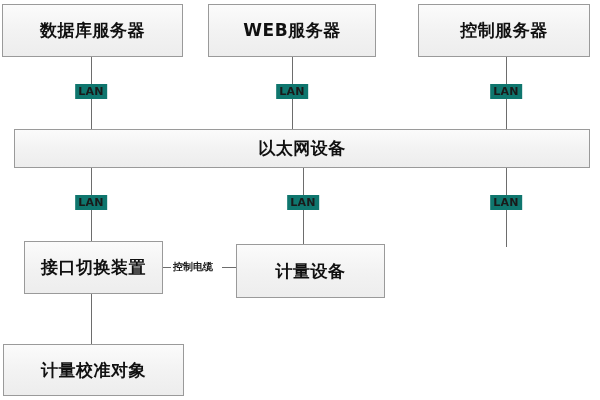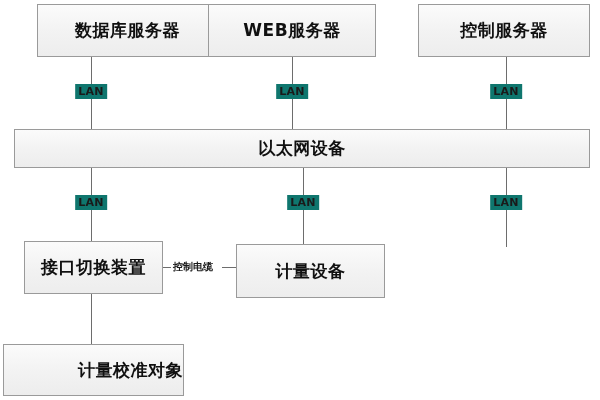--- a/index.html
+++ b/index.html
@@ -105,21 +105,21 @@
 
   <div class="vline" style="left:91px;  top:168px; height:73px;"></div>
   <div class="vline" style="left:303px; top:168px; height:76px;"></div>
   <div class="vline" style="left:506px; top:168px; height:79px;"></div>
 
   <div class="vline" style="left:91px;  top:294px; height:50px;"></div>
 
   <div class="hline" style="left:163px; top:267px; width:14px;"></div>
   <div class="hline" style="left:222px; top:267px; width:14px;"></div>
 
-  <div class="node server" style="left:2px; top:4px; width:181px; height:53px;margin-left:35px;">
+  <div class="node server" style="left:2px; top:4px; width:181px; height:53px;">
     <span class="label">数据库服务器</span>
   </div>
 
   <div class="node server" style="left:418px; top:4px; width:172px; height:53px;">
     <span class="label">控制服务器</span>
   </div>
 
   <div class="node server web" style="left:208px; top:4px; width:168px; height:53px;">
     <span class="label"><span>WEB</span><span class="cn">服务器</span></span>
   </div>
@@ -140,17 +140,17 @@
     <span class="label">计量设备</span>
   </div>
 
   <div class="node device" style="left:24px; top:241px; width:139px; height:53px;">
     <span class="label">接口切换装置</span>
   </div>
 
 
   <div class="cablelabel" style="left:193px; top:267px;font-family:Liberation Serif, serif;">控制电缆</div>
 
-  <div class="node device" style="left:3px; top:344px; width:181px; height:52px;justify-content:flex-end;">
+  <div class="node device" style="left:3px; top:344px; width:181px; height:52px;">
     <span class="label">计量校准对象</span>
   </div>
 
 </div>
 
 </body></html>

